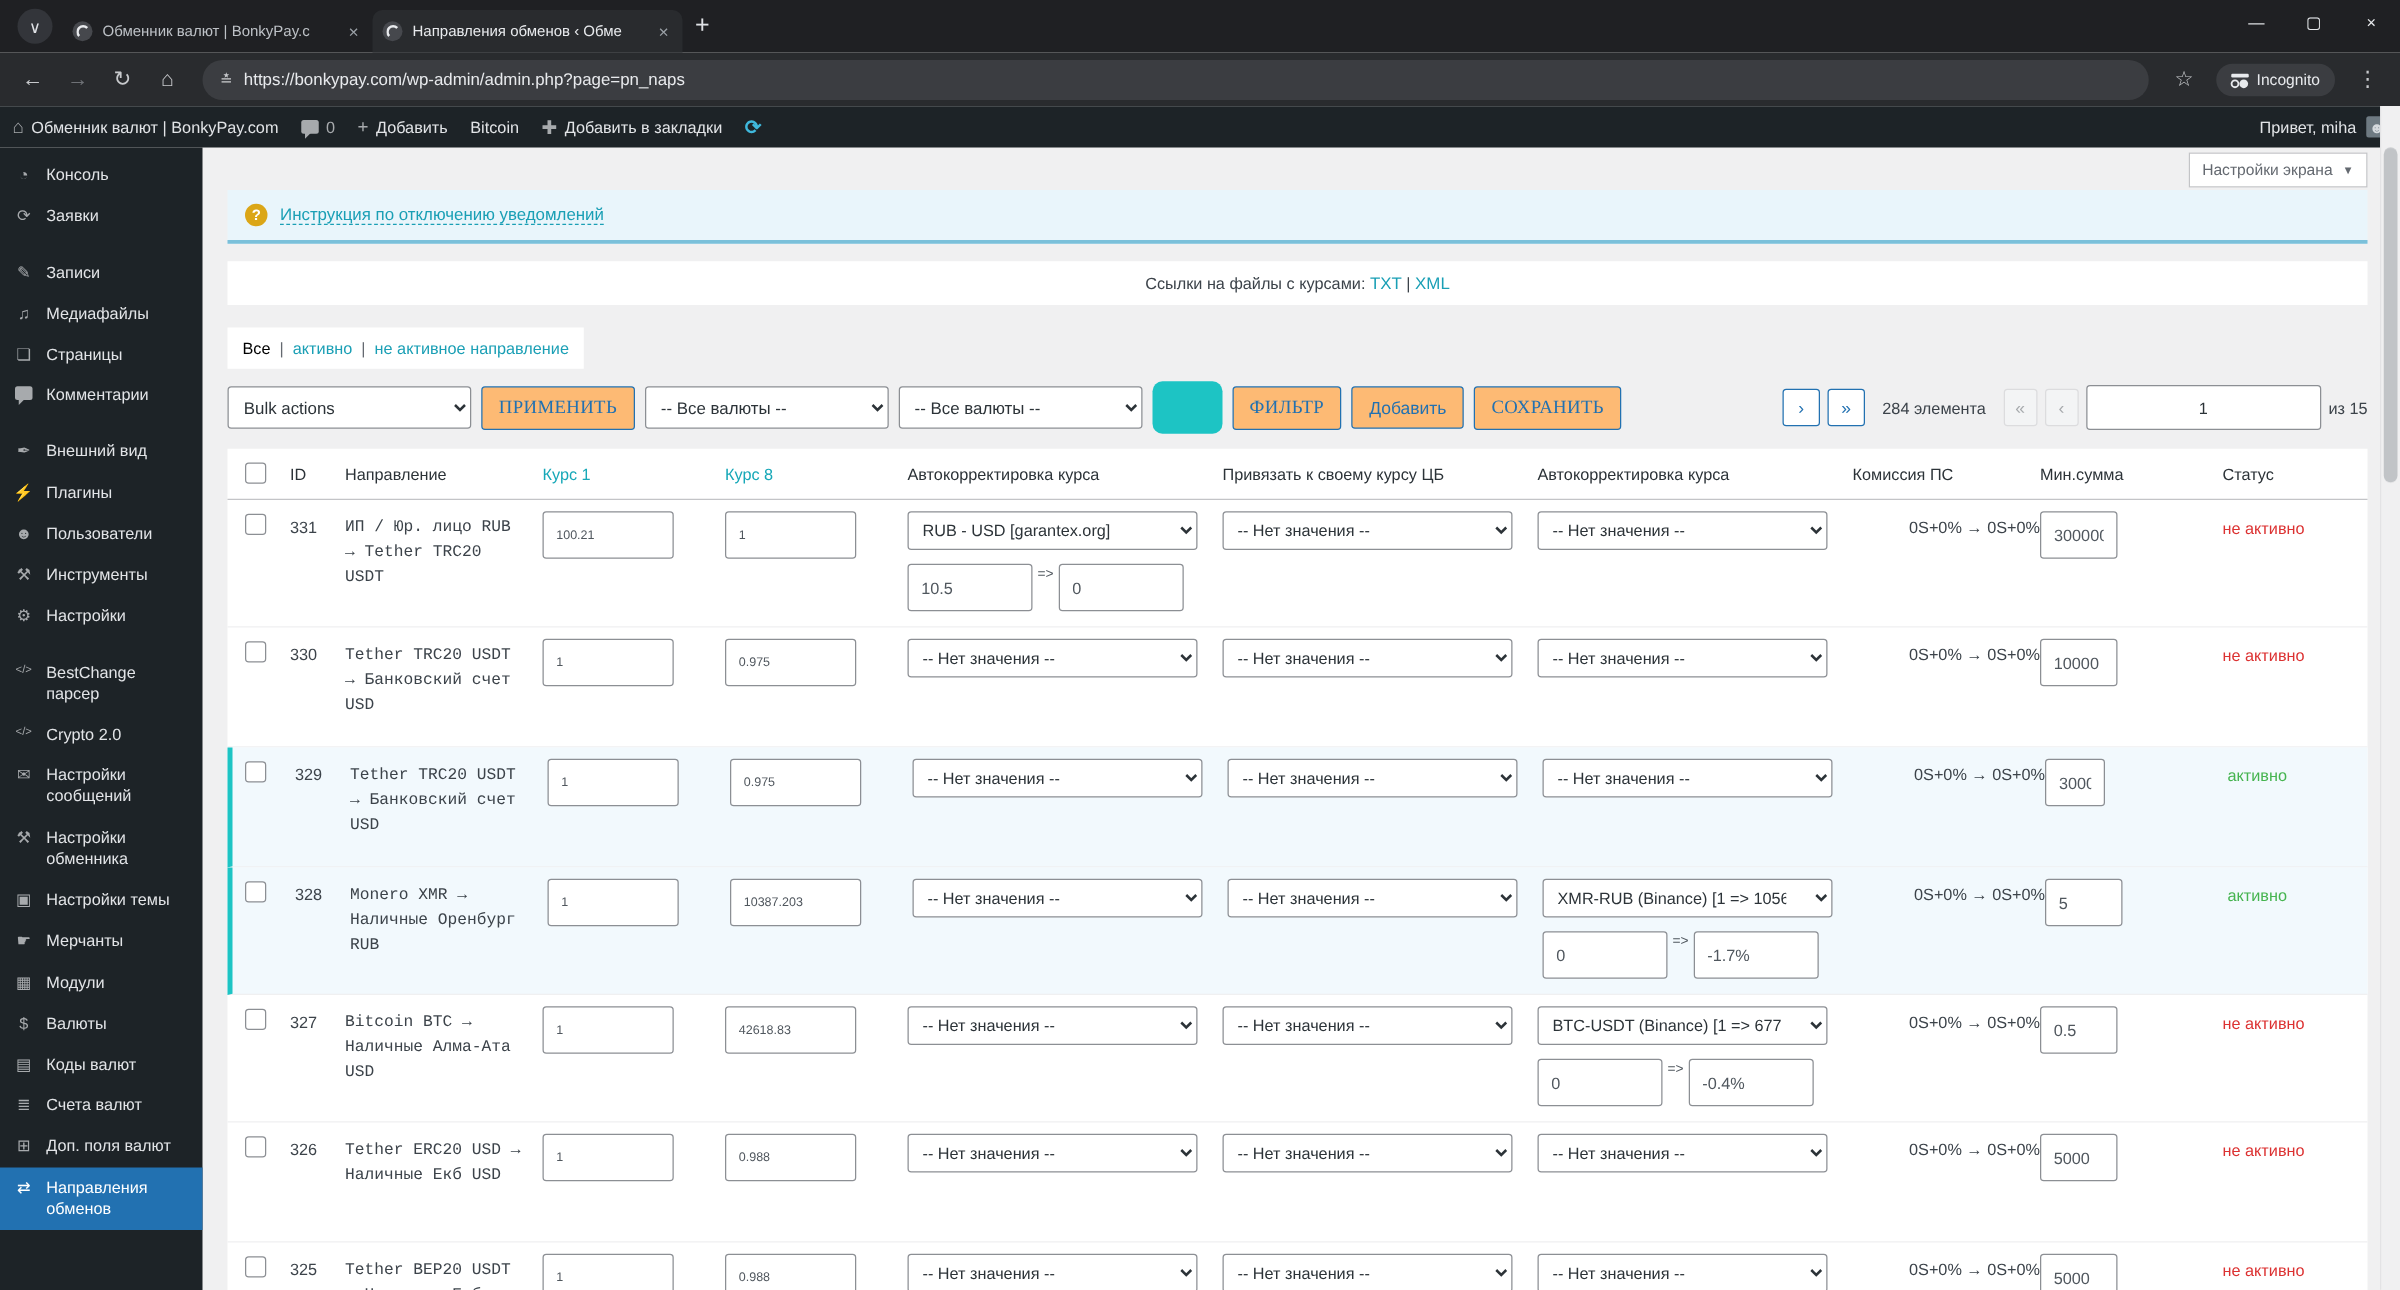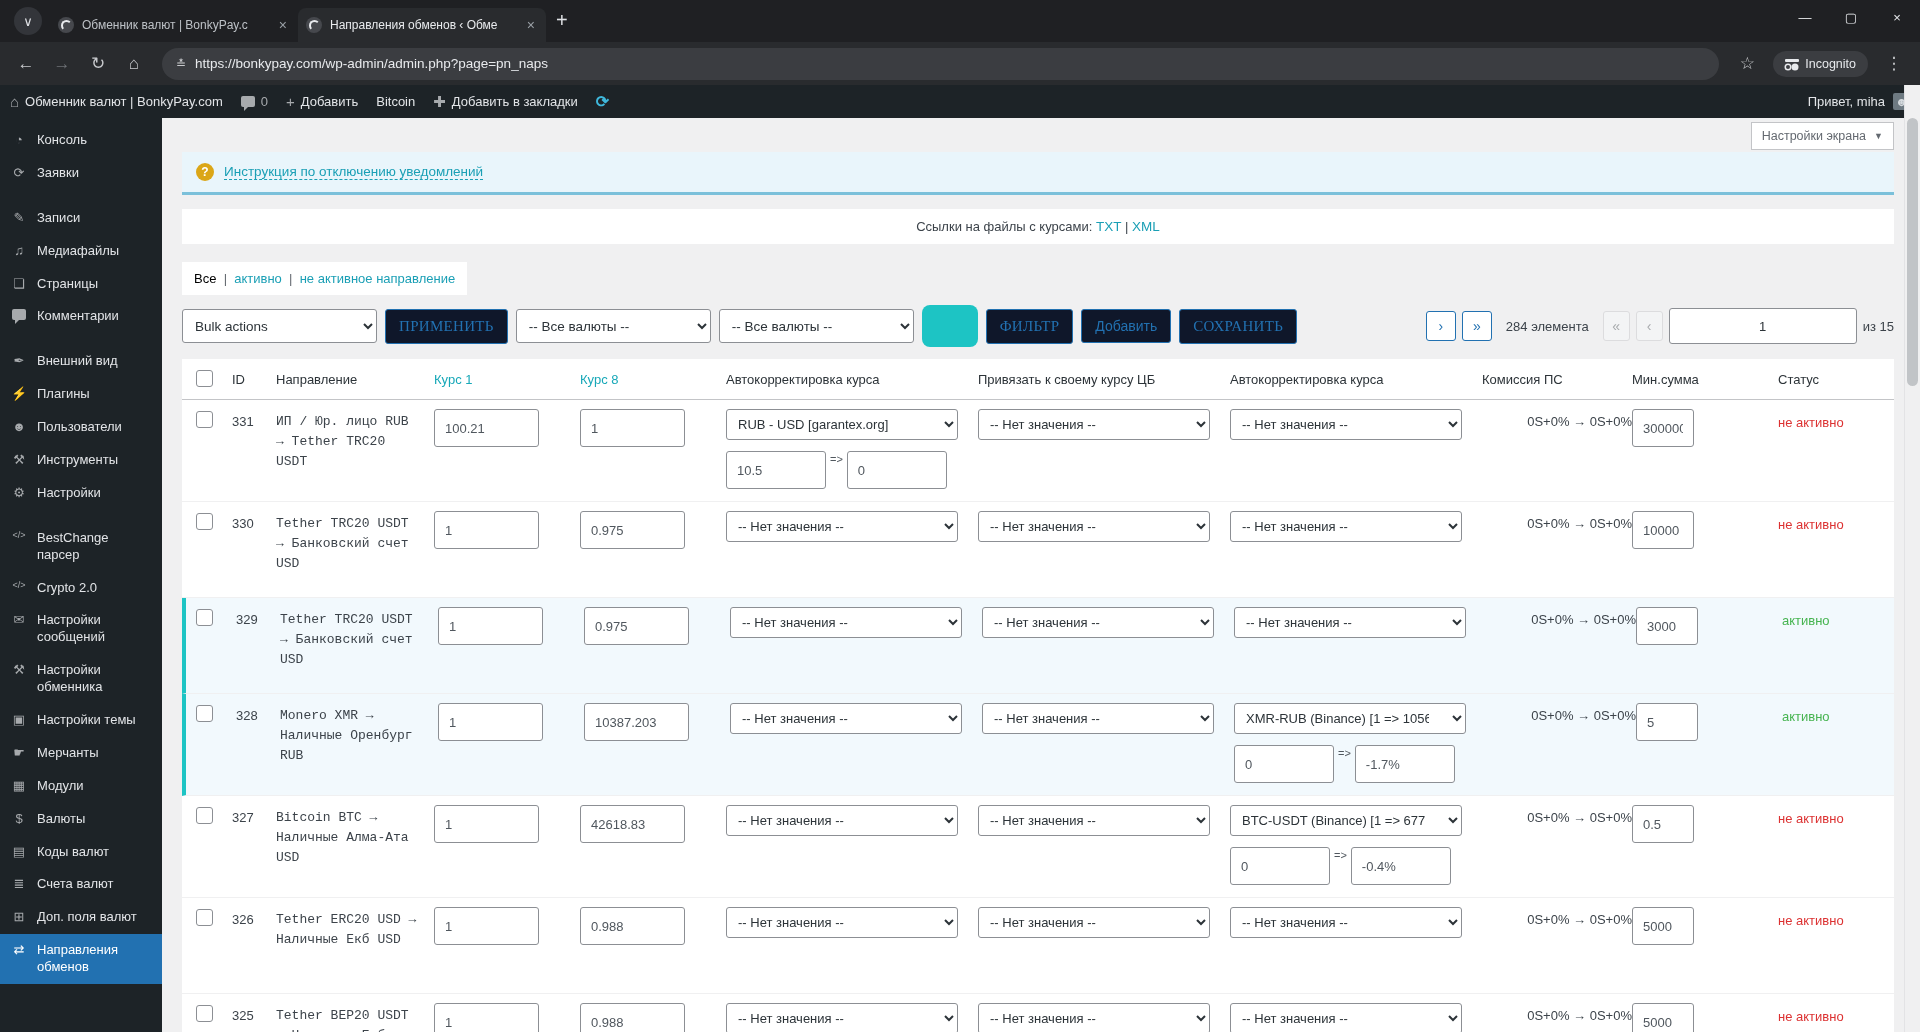--- a/index.html
+++ b/index.html
@@ -74,21 +74,21 @@
 
   .files-row { margin-top:14px; background:#fff; padding:10px; text-align:center; font-size:13px; color:#3c434a; }
 
   .filter-chip { display:inline-block; background:#fff; margin-top:18px; padding:9px 12px; font-size:13px; color:#646970; }
   .filter-chip .cur { color:#000; }
   .filter-chip a { color:#1a9fb5; text-decoration:none; }
 
   .toolbar { margin-top:10px; display:flex; align-items:center; gap:8px; }
   select.wp-sel { height:34px; min-width:195px; border:1px solid #8c8f94; border-radius:3px; background:#fff;
     color:#2c3338; font-size:13.5px; padding:0 24px 0 8px; font-family:"Liberation Sans",sans-serif; }
-  .btn-blue { background:#0f172a; border:1px solid #2271b1; color:#2271b1; border-radius:3px;
+  .btn-blue { background:#fdba74; border:1px solid #2271b1; color:#2271b1; border-radius:3px;
     padding:8px 13px; font-size:14px; }
   .btn-serif { font-family:"Liberation Serif", serif; font-size:15px; letter-spacing:.3px; }
   .teal-box { width:56px; height:42px; background:#1dc4c4; border-radius:8px; }
   .pag { margin-left:auto; display:flex; align-items:center; gap:6px; }
   .pag-btn { width:30px; height:30px; background:#fff; border:1px solid #2271b1; color:#2271b1;
     border-radius:3px; font-size:14px; display:flex; align-items:center; justify-content:center; }
   .pag-btn.dis { background:#f3f4f5; border-color:#dcdcde; color:#a7aaad; width:27px; }
   .pag-count { font-size:13px; color:#3c434a; margin:0 8px; }
   .page-input { width:188px; height:36px; border:1px solid #8c8f94; border-radius:3px; text-align:center;
     font-size:13px; color:#2c3338; }
@@ -101,21 +101,21 @@
   .thead .teal { color:#17a8b8; }
   .trow { border-bottom:1px solid #f0f0f1; min-height:96px; padding:9px 0 12px; font-size:13px; color:#3c434a;
     align-items:start; }
   .trow.highlight { background:#f2f9fd; border-left:4px solid #1dc4c4; padding-left:0; }
   .trow.highlight .c-cb { padding-left:10px; }
   .c-cb { padding-left:14px; padding-top:2px; }
   .checkbox { width:17px; height:17px; border:1px solid #8c8f94; border-radius:3px; background:#fff; display:inline-block; }
   .c-id { padding-top:3px; width:34px; word-break:break-all; line-height:1.6; }
   .c-dir { padding-top:3px; line-height:1.55; padding-right:16px;font-family:Liberation Mono, monospace; }
   .rate-input { width:105px; height:38px; border:1px solid #8c8f94; border-radius:3px; padding:0 10px;
-    font-size:13px; color:#50575e; }
+    font-size:10px; color:#50575e; }
   select.sel { width:232px; height:31px; border:1px solid #8c8f94; border-radius:3px; background:#fff;
     color:#2c3338; font-size:13px; padding:0 20px 0 7px; font-family:"Liberation Sans",sans-serif; }
   .sub-pair { margin-top:11px; display:flex; align-items:flex-start; gap:4px; }
   .sub-input { width:100px; height:38px; border:1px solid #8c8f94; border-radius:3px; padding:0 10px;
     font-size:13px; color:#50575e; }
   .arrow-lbl { font-size:11px; color:#50575e; padding-top:2px; }
   .c-comm { padding-top:5px;text-align:right; }
   .c-status { padding-top:6px; }
   .c-status.red { color:#dc3232; }
   .c-status.green { color:#46b450; }
@@ -436,21 +436,21 @@
       
     </div>
     <div class="cell">
       <select class="sel"><option>-- Нет значения --</option></select>
     </div>
     <div class="cell">
       <select class="sel"><option>-- Нет значения --</option></select>
       
     </div>
     <div class="cell c-comm">0S+0% → 0S+0%</div>
-    <div class="cell"><input class="min-input sub-input" style="width: 62px;" value="3000"></div>
+    <div class="cell"><input class="min-input sub-input" style="width: 48px;" value="3000"></div>
     <div class="cell c-status green">активно</div>
   </div>
 
   <div class="tgrid trow highlight">
     <div class="cell c-cb"><span class="checkbox"></span></div>
     <div class="cell c-id">328</div>
     <div class="cell c-dir">Monero XMR → Наличные Оренбург RUB</div>
     <div class="cell"><input class="rate-input" value="1" style=""></div>
     <div class="cell"><input class="rate-input" value="10387.203" style=""></div>
     <div class="cell">

